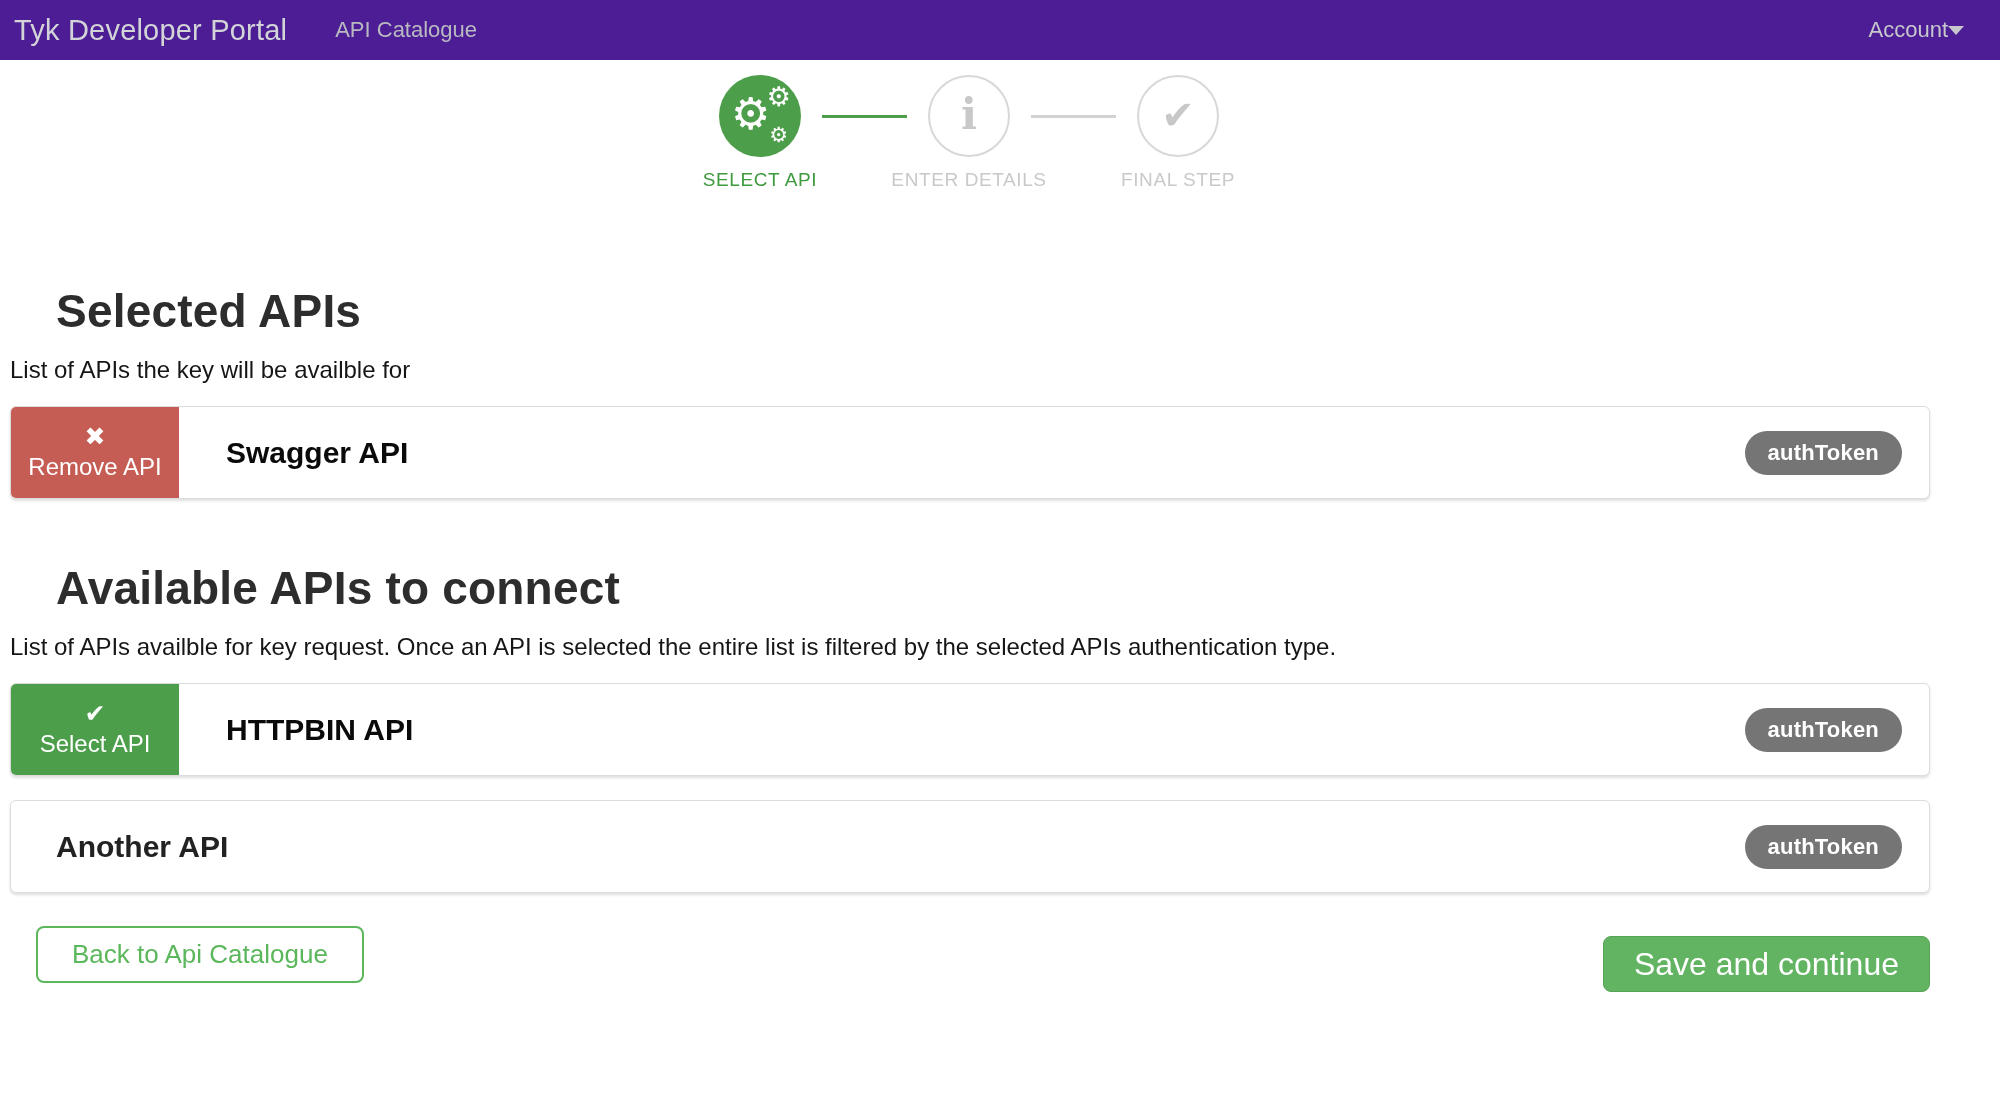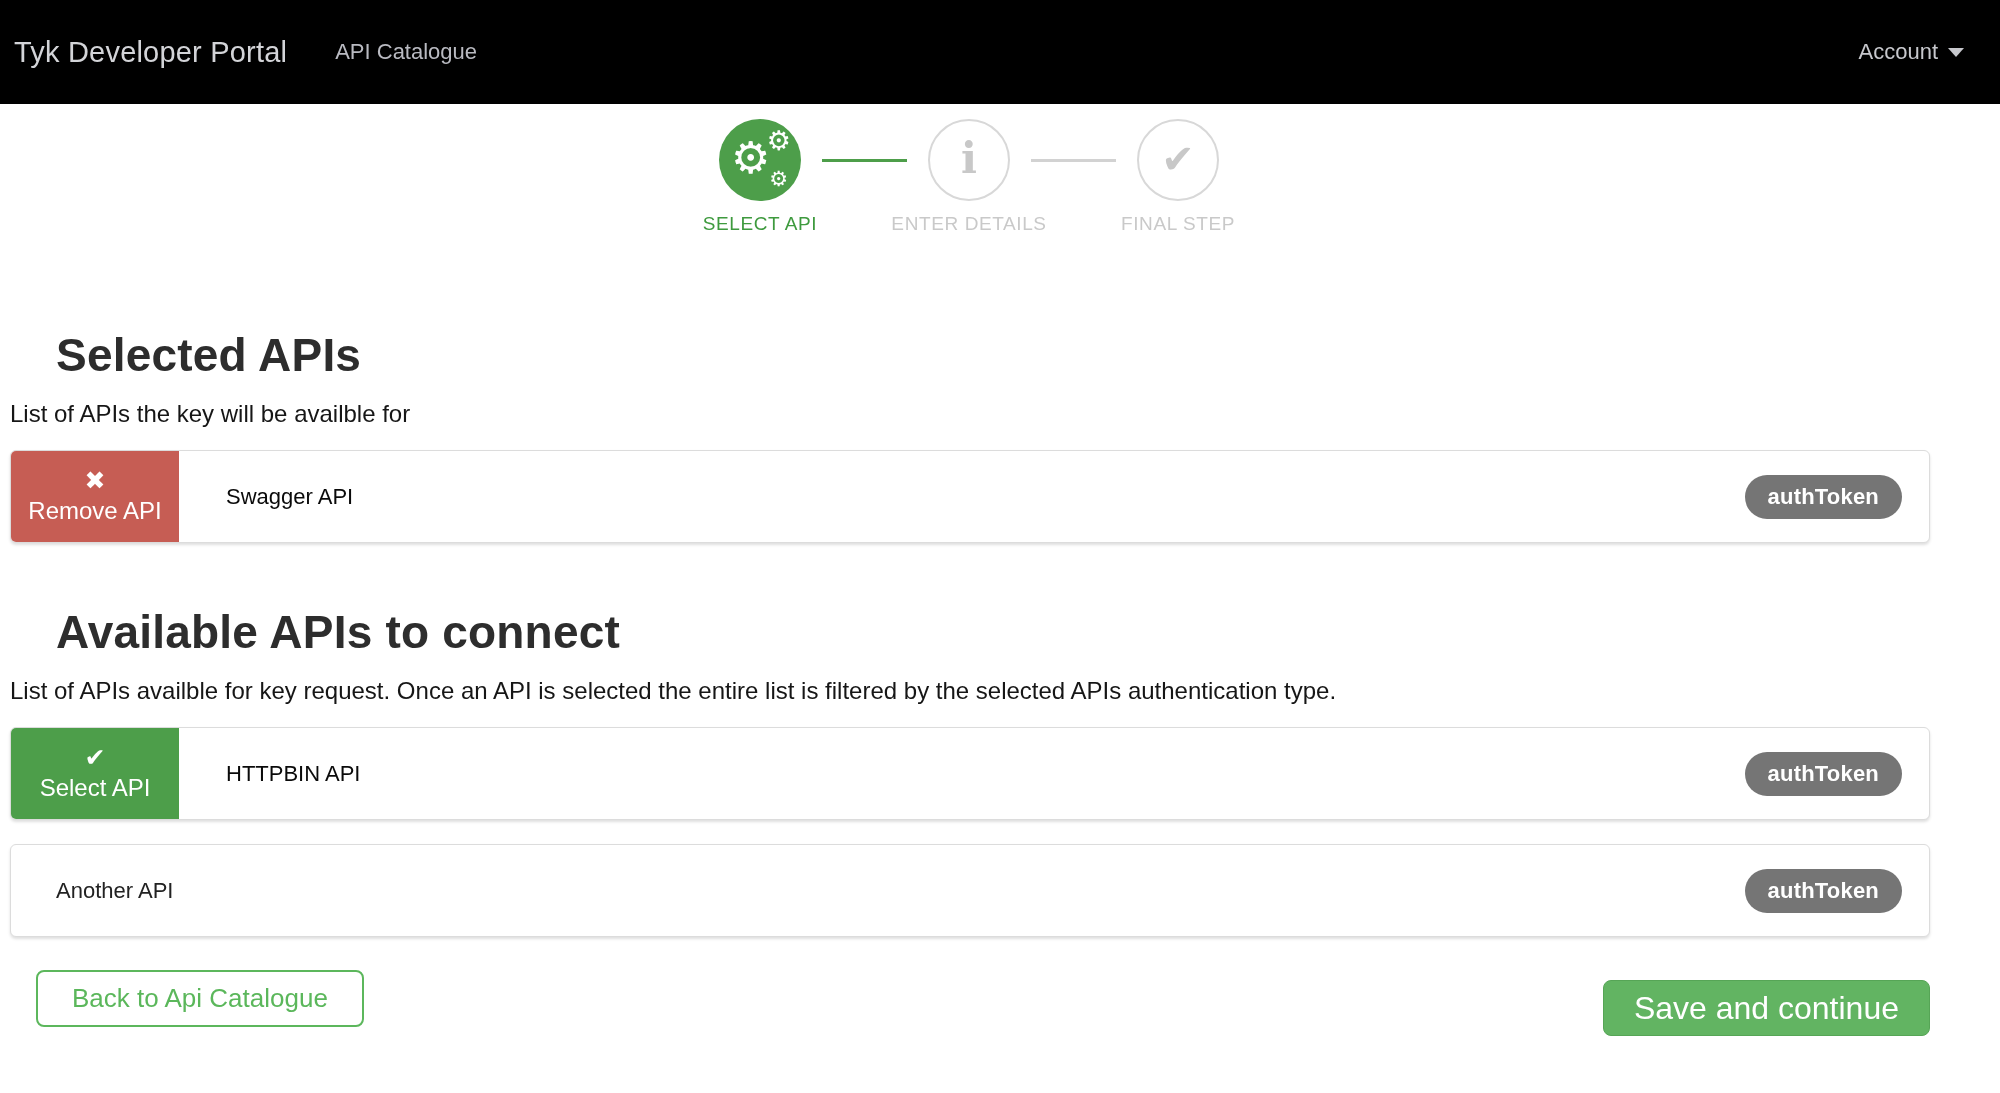--- a/index.html
+++ b/index.html
@@ -1,25 +1,25 @@
 <!DOCTYPE html>
 <html><head>
 <meta charset="utf-8">
 <style>
   * { margin:0; padding:0; box-sizing:border-box; }
   html,body { width:2000px; height:1093px; background:#fff; overflow:hidden;
               font-family:"Liberation Sans", sans-serif; }
 
   
-  .navbar { height:104px; background:#000000; display:flex; align-items:center;
+  .navbar { height:60px; background:#4c1d95; display:flex; align-items:center;
             padding:0 36px 0 14px; }
   .brand { font-size:29px; color:#d3d4d8; letter-spacing:0.2px; cursor:pointer; }
   .nav-link { margin-left:48px; font-size:22px; color:#b9bac1; cursor:pointer; }
   .account { margin-left:auto; font-size:22px; color:#c7c8cd; cursor:pointer;
-             display:flex; align-items:center; gap:10px; }
+             display:flex; align-items:center; }
   .caret { width:0; height:0; border-left:8px solid transparent;
            border-right:8px solid transparent; border-top:9px solid #c7c8cd; }
 
   
   .stepper-wrap { position:relative; height:158px; }
   .stepper-row { position:absolute; left:719px; top:15px; display:flex; align-items:center; }
   .step { position:relative; width:82px; height:82px; }
   .circle { width:82px; height:82px; border-radius:50%; position:relative; }
   .circle.active { background:#4d9e4a; }
   .circle.idle { background:#fff; border:2px solid #d8d8d8; }
@@ -50,21 +50,21 @@
               background:#fff; border:1px solid #dcdcdc; border-radius:6px;
               box-shadow:0 2px 3px rgba(0,0,0,0.13); display:flex; align-items:center; }
   .api-card + .api-card { margin-top:24px; }
   .action-btn { width:168px; height:100%; flex:0 0 168px; border:none; cursor:pointer;
                 border-radius:5px 0 0 5px; display:flex; flex-direction:column;
                 align-items:center; justify-content:center; gap:4px; color:#fff; }
   .action-btn .a-icon { font-family:"DejaVu Sans", sans-serif; font-size:25px; line-height:1; }
   .action-btn .a-label { font-size:24px; }
   .action-btn.remove { background:#c65d54; }
   .action-btn.select { background:#4d9e4a; }
-  .api-name { margin-left:47px; font-size:22px; color:#0a0a0a; }
+  .api-name { margin-left:47px; font-size:30px; color:#0a0a0a;font-weight:bold; }
   .api-name.plain { margin-left:45px; color:#222; }
   .auth-badge { position:absolute; right:27px; top:50%; transform:translateY(-50%);
                 background:#757575; color:#fff; font-weight:bold; font-size:22px;
                 padding:9px 23px; border-radius:25px; letter-spacing:0.2px; }
 
   
   .footer { width:1920px; margin-top:33px; display:flex; justify-content:space-between;
             align-items:flex-start;padding-left:26px; }
   .btn-back { background:#fff; border:2px solid #5cb75c; color:#5bb75b; font-size:26px;
               height:57px; padding:0 34px; border-radius:8px; cursor:pointer;

